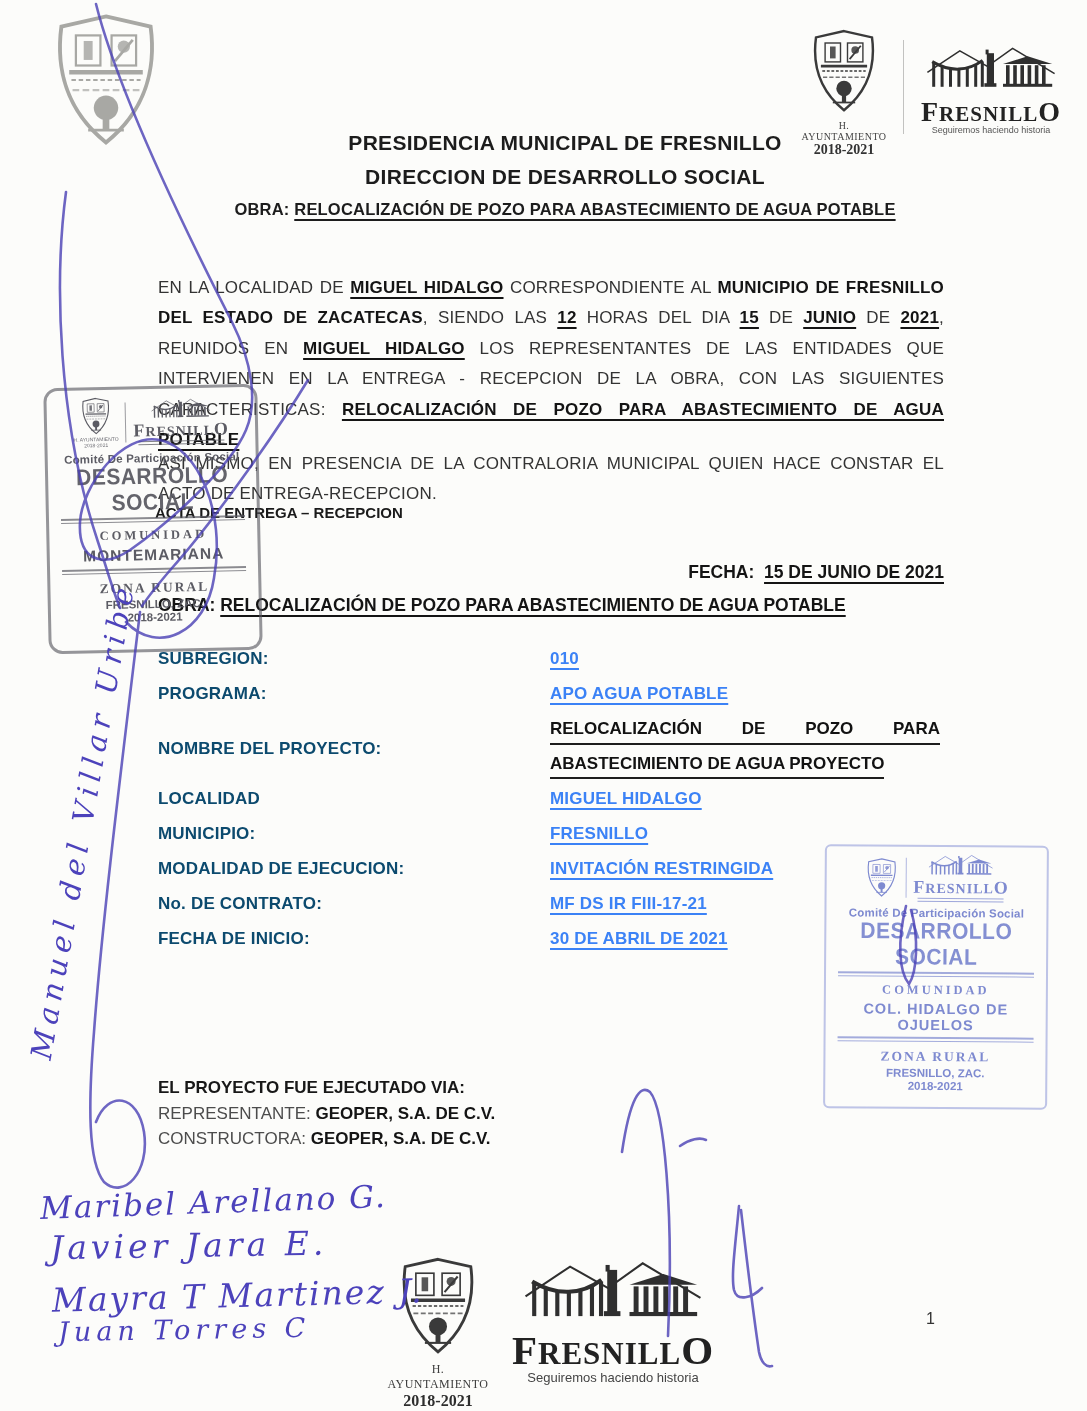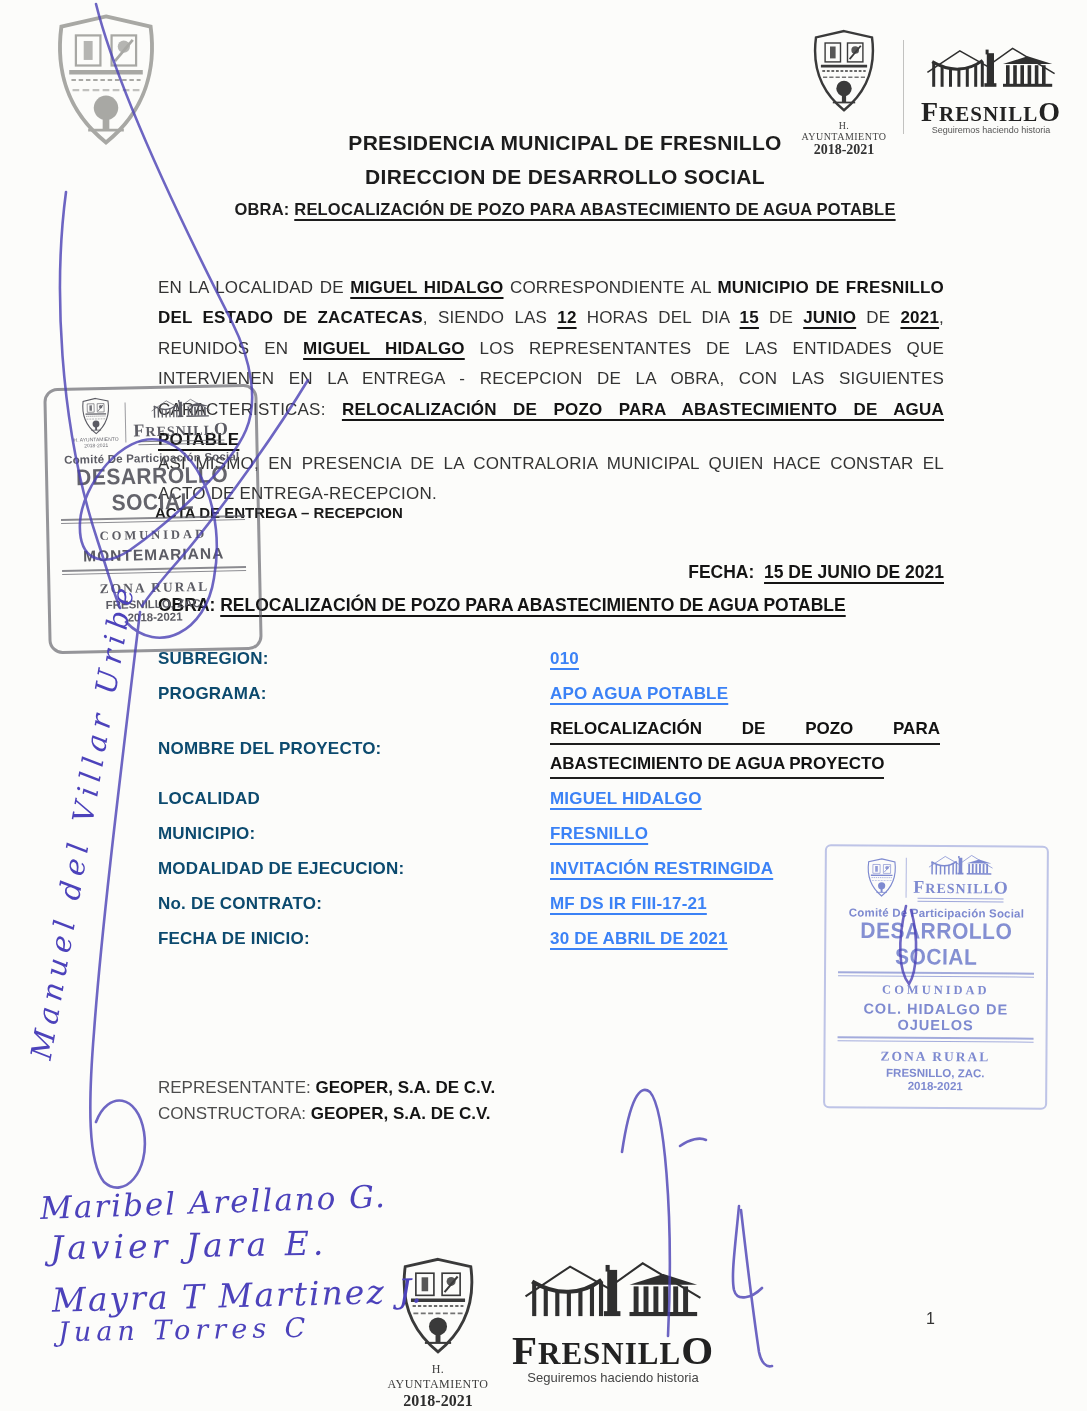--- a/index.html
+++ b/index.html
@@ -222,20 +222,21 @@
       <div class="flabel">No. DE CONTRATO:</div>
       <div class="fvalue u">MF DS IR FIII-17-21</div>
     </div>
     <div class="frow">
       <div class="flabel">FECHA DE INICIO:</div>
       <div class="fvalue u">30 DE ABRIL DE 2021</div>
     </div>
   </div>
 
   <div class="abs executed">
+    <div class="lead">EL PROYECTO FUE EJECUTADO VIA:</div>
     <div>
       <span class="lbl">REPRESENTANTE:</span>
       <span class="b">GEOPER, S.A. DE C.V.</span>
     </div>
     <div>
       <span class="lbl">CONSTRUCTORA:</span>
       <span class="b">GEOPER, S.A. DE C.V.</span>
     </div>
   </div>
 

